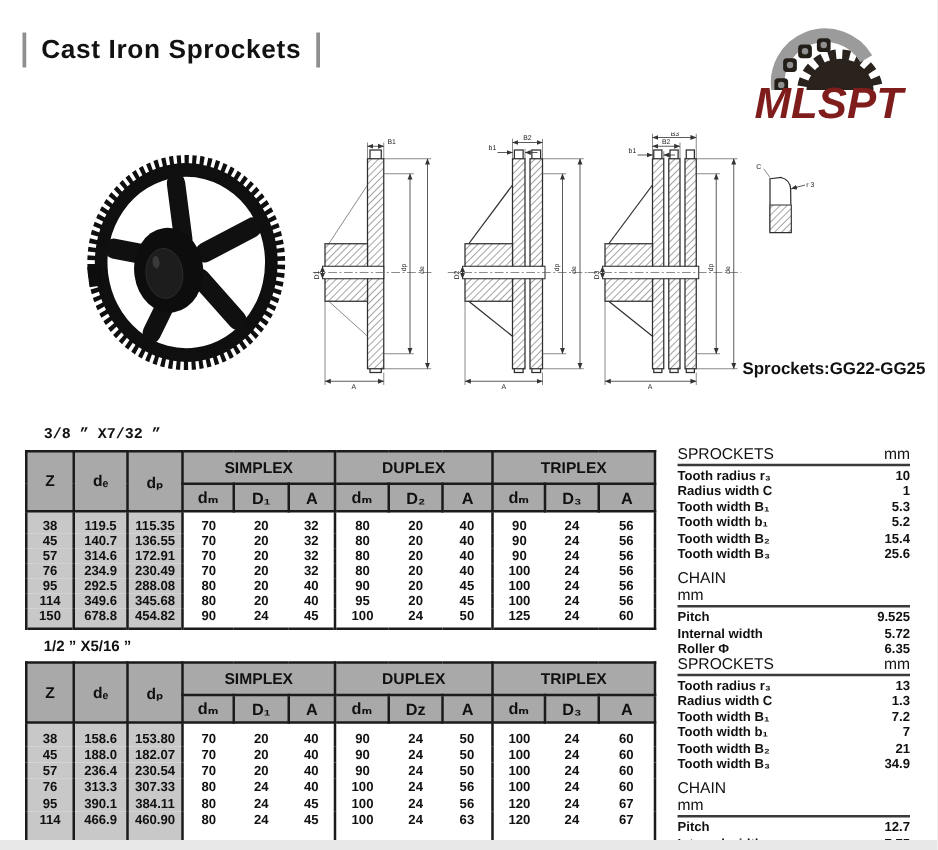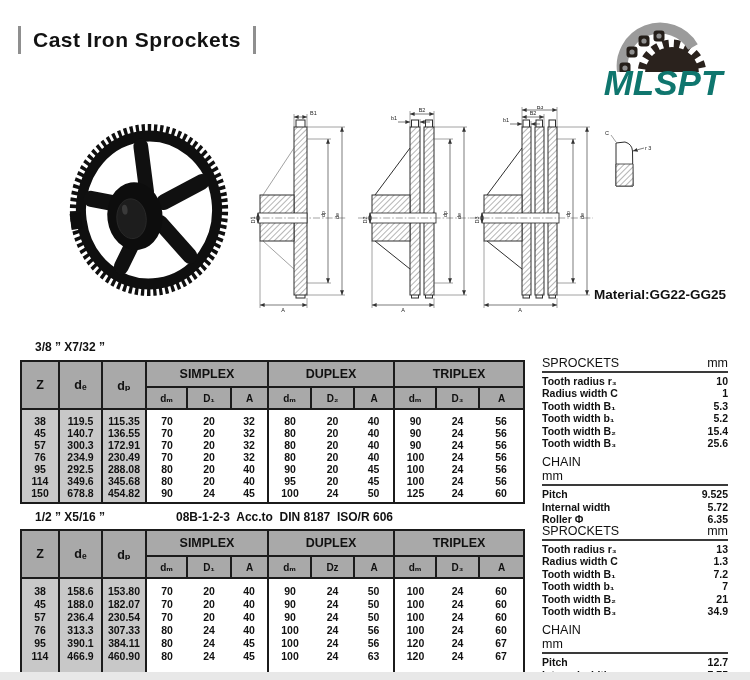--- a/index.html
+++ b/index.html
@@ -5,44 +5,44 @@
   html,body{margin:0;padding:0;background:#e8e8e8;}
   .page{position:relative;width:750px;height:672px;background:#ffffff;overflow:hidden;
         font-family:"Liberation Sans","DejaVu Sans",sans-serif;color:#111;}
   
   .hdr{position:absolute;left:18px;top:26px;display:flex;align-items:center;}
   .hdr .tbar{width:3px;height:28px;background:#8f8f8f;}
   .hdr h1{margin:0 12px;font-size:21px;font-weight:bold;letter-spacing:.5px;color:#121212;}
   
   .logo-icon{position:absolute;left:596px;top:12px;}
   .wordmark{position:absolute;left:592px;top:64px;width:142px;text-align:center;
-            font-size:35px;font-weight:bold;font-style:italic;color:#0f766e;line-height:38px;}
+            font-size:35px;font-weight:bold;font-style:italic;color:#7f1d1d;line-height:38px;}
   
   .photo{position:absolute;left:50px;top:113px;}
   .dwg-simplex{position:absolute;left:250px;top:106px;}
   .dwg-duplex{position:absolute;left:358px;top:106px;}
   .dwg-triplex{position:absolute;left:470px;top:106px;}
   .dwg-tooth{position:absolute;left:592px;top:128px;}
   .material{position:absolute;left:594px;top:287px;font-size:13.5px;font-weight:bold;}
   svg .dim{stroke:#444;stroke-width:.7;fill:none;}
   svg .ext{stroke:#555;stroke-width:.55;fill:none;}
   svg .cl{stroke:#666;stroke-width:.6;stroke-dasharray:7 2 1.6 2;fill:none;}
   svg text.dl{font-size:5.5px;fill:#222;}
   
   .cap{position:absolute;left:0;width:545px;height:16px;font-size:12px;font-weight:bold;}
   .cap .sz{position:absolute;left:35px;white-space:pre;}
   .cap .std{position:absolute;left:176px;white-space:pre;}
-  .cap1{top:340px;} .cap2{top:510px;padding-left:34px;}
+  .cap1{top:340px;font-family:Liberation Mono, monospace;} .cap2{top:510px;padding-left:34px;}
   
   table.spec{position:absolute;left:20px;border-collapse:collapse;table-layout:fixed;width:503px;
              border:2px solid #1b1b1b;}
   #table-0{top:360px;} #table-1{top:529px;}
   table.spec th{border:2px solid #1b1b1b;background:#a9a9a9;font-weight:bold;text-align:center;padding:0;}
   table.spec tr.grp th{height:24px;font-size:12.5px;}
-  table.spec tr.sub th{height:20px;font-size:10px;}
+  table.spec tr.sub th{height:20px;font-size:13px;}
   table.spec td{border:none;padding:0;text-align:center;font-size:10.5px;font-weight:bold;height:11.6px;}
   #table-1 td{height:13px;}
   table.spec td:nth-child(-n+3){background:#c8c8c8;border-left:2px solid #1b1b1b;border-right:2px solid #1b1b1b;}
   table.spec td:nth-child(7),table.spec td:nth-child(10){border-left:2px solid #1b1b1b;}
   table.spec tbody tr:first-child td{padding-top:5px;}
   #table-0 tbody tr:last-child td{padding-bottom:3px;}
   #table-1 tbody tr:last-child td{padding-bottom:12px;}
   
   .sidebar{position:absolute;left:542px;width:186px;}
   #sidebar-0{top:356px;} #sidebar-1{top:524px;}
@@ -254,21 +254,21 @@
         </marker>
     </defs>
     <path d="M24,15 L33,14 Q40,16 40.5,23 L41,58 L24,58 Z" fill="#fff" stroke="#2e2e2e"></path>
     <path d="M24,36 L41,36 L41,58 L24,58 Z" fill="url(#hP)" stroke="#2e2e2e" stroke-width=".8"></path>
     <line x1="24" y1="14" x2="19" y2="7" class="ext"></line>
     <text class="dl" x="17" y="7" text-anchor="end">C</text>
     <line x1="52" y1="20" x2="41" y2="23" class="dim" marker-end="url(#aP)"></line>
     <text class="dl" x="53" y="21.5">r 3</text>
   </svg>
 
-  <div class="material">Material:GG22-GG25</div>
+  <div class="material">Sprockets:GG22-GG25</div>
 
   <div class="cap cap1">
     <span class="sz">3/8 ” X7/32 ”</span>
   </div>
   <table class="spec" id="table-0">
     <colgroup>
       <col style="width:38px">
         <col style="width:43px">
         <col style="width:44px">
       <col style="width:41px">
@@ -326,21 +326,21 @@
           <td>32</td>
           <td>80</td>
           <td>20</td>
           <td>40</td>
           <td>90</td>
           <td>24</td>
           <td>56</td>
         </tr>
         <tr>
           <td>57</td>
-          <td>300.3</td>
+          <td>314.6</td>
           <td>172.91</td>
           <td>70</td>
           <td>20</td>
           <td>32</td>
           <td>80</td>
           <td>20</td>
           <td>40</td>
           <td>90</td>
           <td>24</td>
           <td>56</td>
@@ -449,21 +449,20 @@
         </div>
         <div class="sb-row">
           <span class="sb-lbl">Roller Φ</span>
           <span class="sb-val">6.35</span>
         </div>
       </div>
   </div>
 
   <div class="cap cap2">
     <span class="sz">1/2 ” X5/16 ”</span>
-    <span class="std">08B-1-2-3  Acc.to  DIN 8187  ISO/R 606</span>
   </div>
   <table class="spec" id="table-1">
     <colgroup>
       <col style="width:38px">
         <col style="width:43px">
         <col style="width:44px">
       <col style="width:41px">
         <col style="width:44px">
         <col style="width:37px">
       <col style="width:43px">

